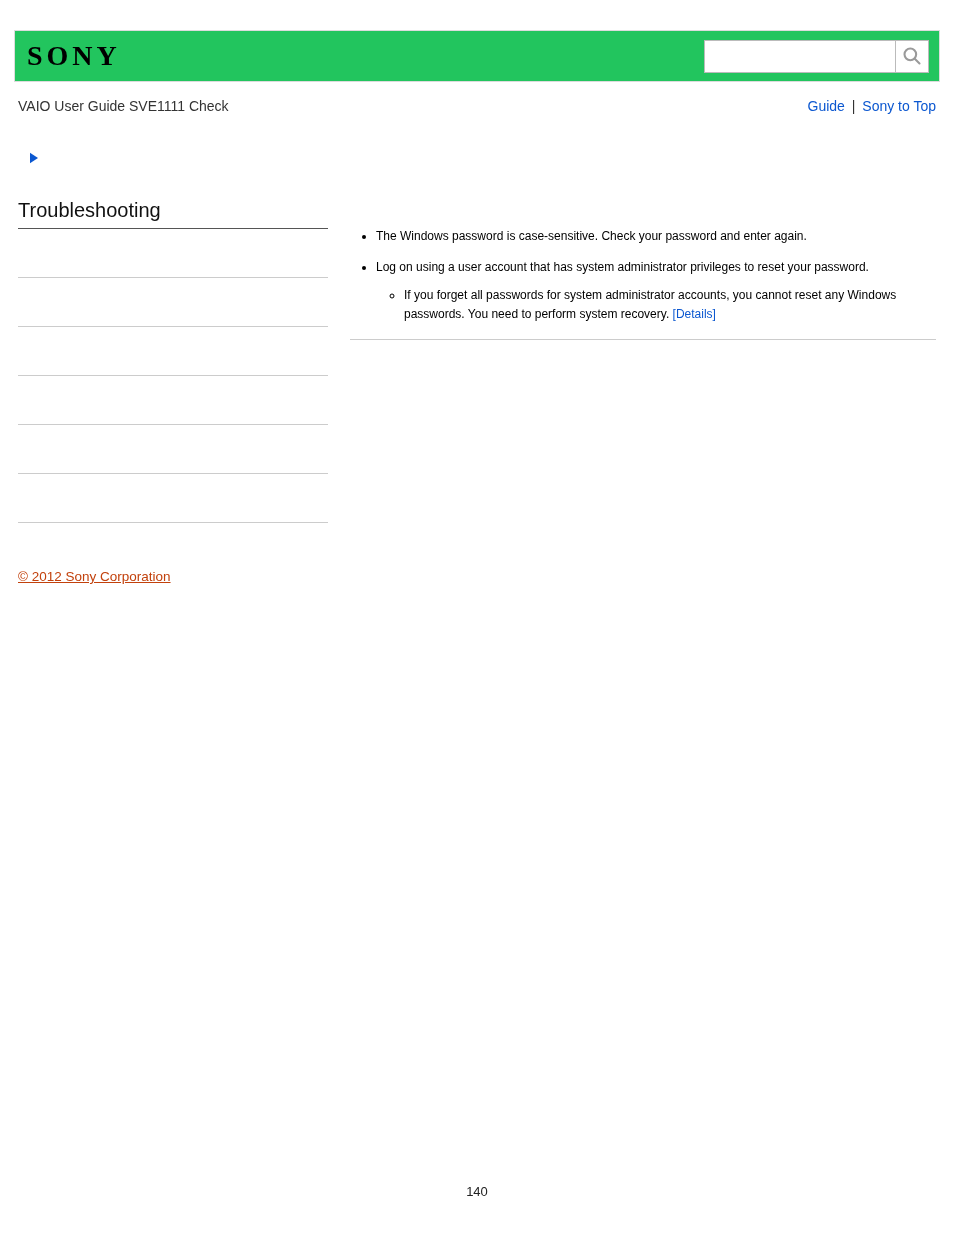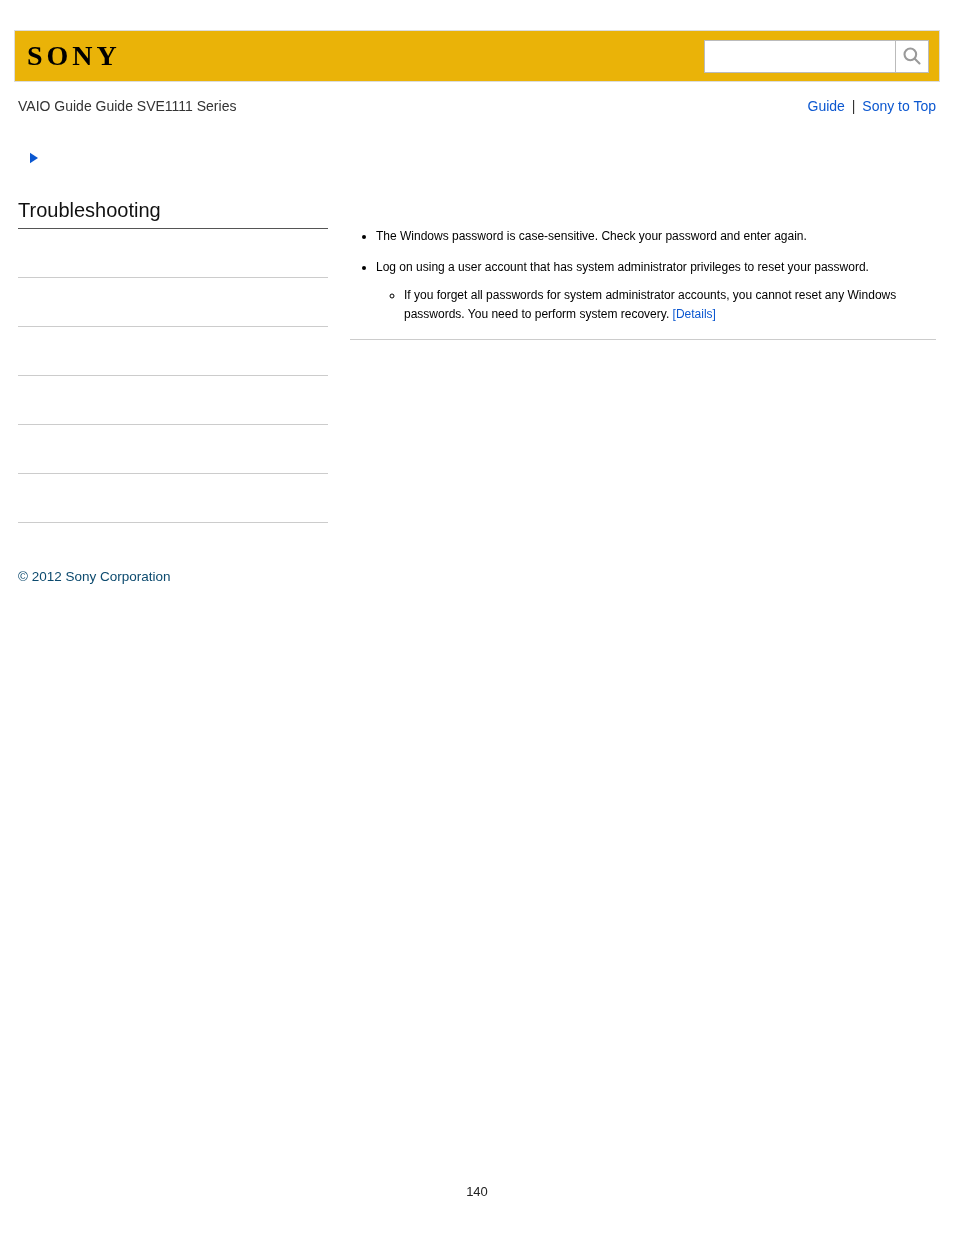--- a/index.html
+++ b/index.html
@@ -8,21 +8,21 @@
       font-size: 14px;
       color: #000;
       background: #fff;
       width: 954px;
       margin: 0 auto;
     }
     .page {
       padding: 0 14px;
     }
     .header-bar {
-      background: #eab308;
+      background: #22c55e;
       height: 52px;
       display: flex;
       align-items: center;
       justify-content: space-between;
       margin-top: 30px;
       padding: 0 10px 0 12px;
       border: 1px solid #dcdcdc;
     }
     .sony-logo {
       font-family: "Times New Roman", serif;
@@ -109,22 +109,23 @@
       color: #0b57d0;
       text-decoration: none;
     }
     .main hr {
       border: none;
       border-top: 1px solid #ccc;
       margin-top: 16px;
     }
     .copyright {
       font-size: 13.5px;
-      color: #0c4a6e;
+      color: #c2410c;
       padding: 46px 0 0 4px;
+      text-decoration: underline;
     }
     .page-number {
       text-align: center;
       font-size: 13px;
       color: #222;
       padding: 600px 0 20px 0;
     }
   </style>
 </head>
 <body>
@@ -138,21 +139,21 @@
       <button class="search-btn">
         <svg viewBox="0 0 24 24">
           <circle cx="10" cy="10" r="7" fill="none" stroke="#9a9a9a" stroke-width="2.5"></circle>
           <line x1="15" y1="15" x2="21" y2="21" stroke="#9a9a9a" stroke-width="2.5" stroke-linecap="round"></line>
         </svg>
       </button>
     </div>
   </div>
 
   <div class="subheader">
-    <div>VAIO Guide Guide SVE1111 Series</div>
+    <div>VAIO User Guide SVE1111 Check</div>
     <div class="nav-links">
       <a href="#">Guide</a><span class="nav-sep"> | </span><a href="#">Sony to Top</a>
     </div>
   </div>
 
   <div class="chevron">
     <svg viewBox="0 0 24 24">
       <path d="M6 4 L18 12 L6 20 Z" fill="#0b57d0"></path>
     </svg>
   </div>

